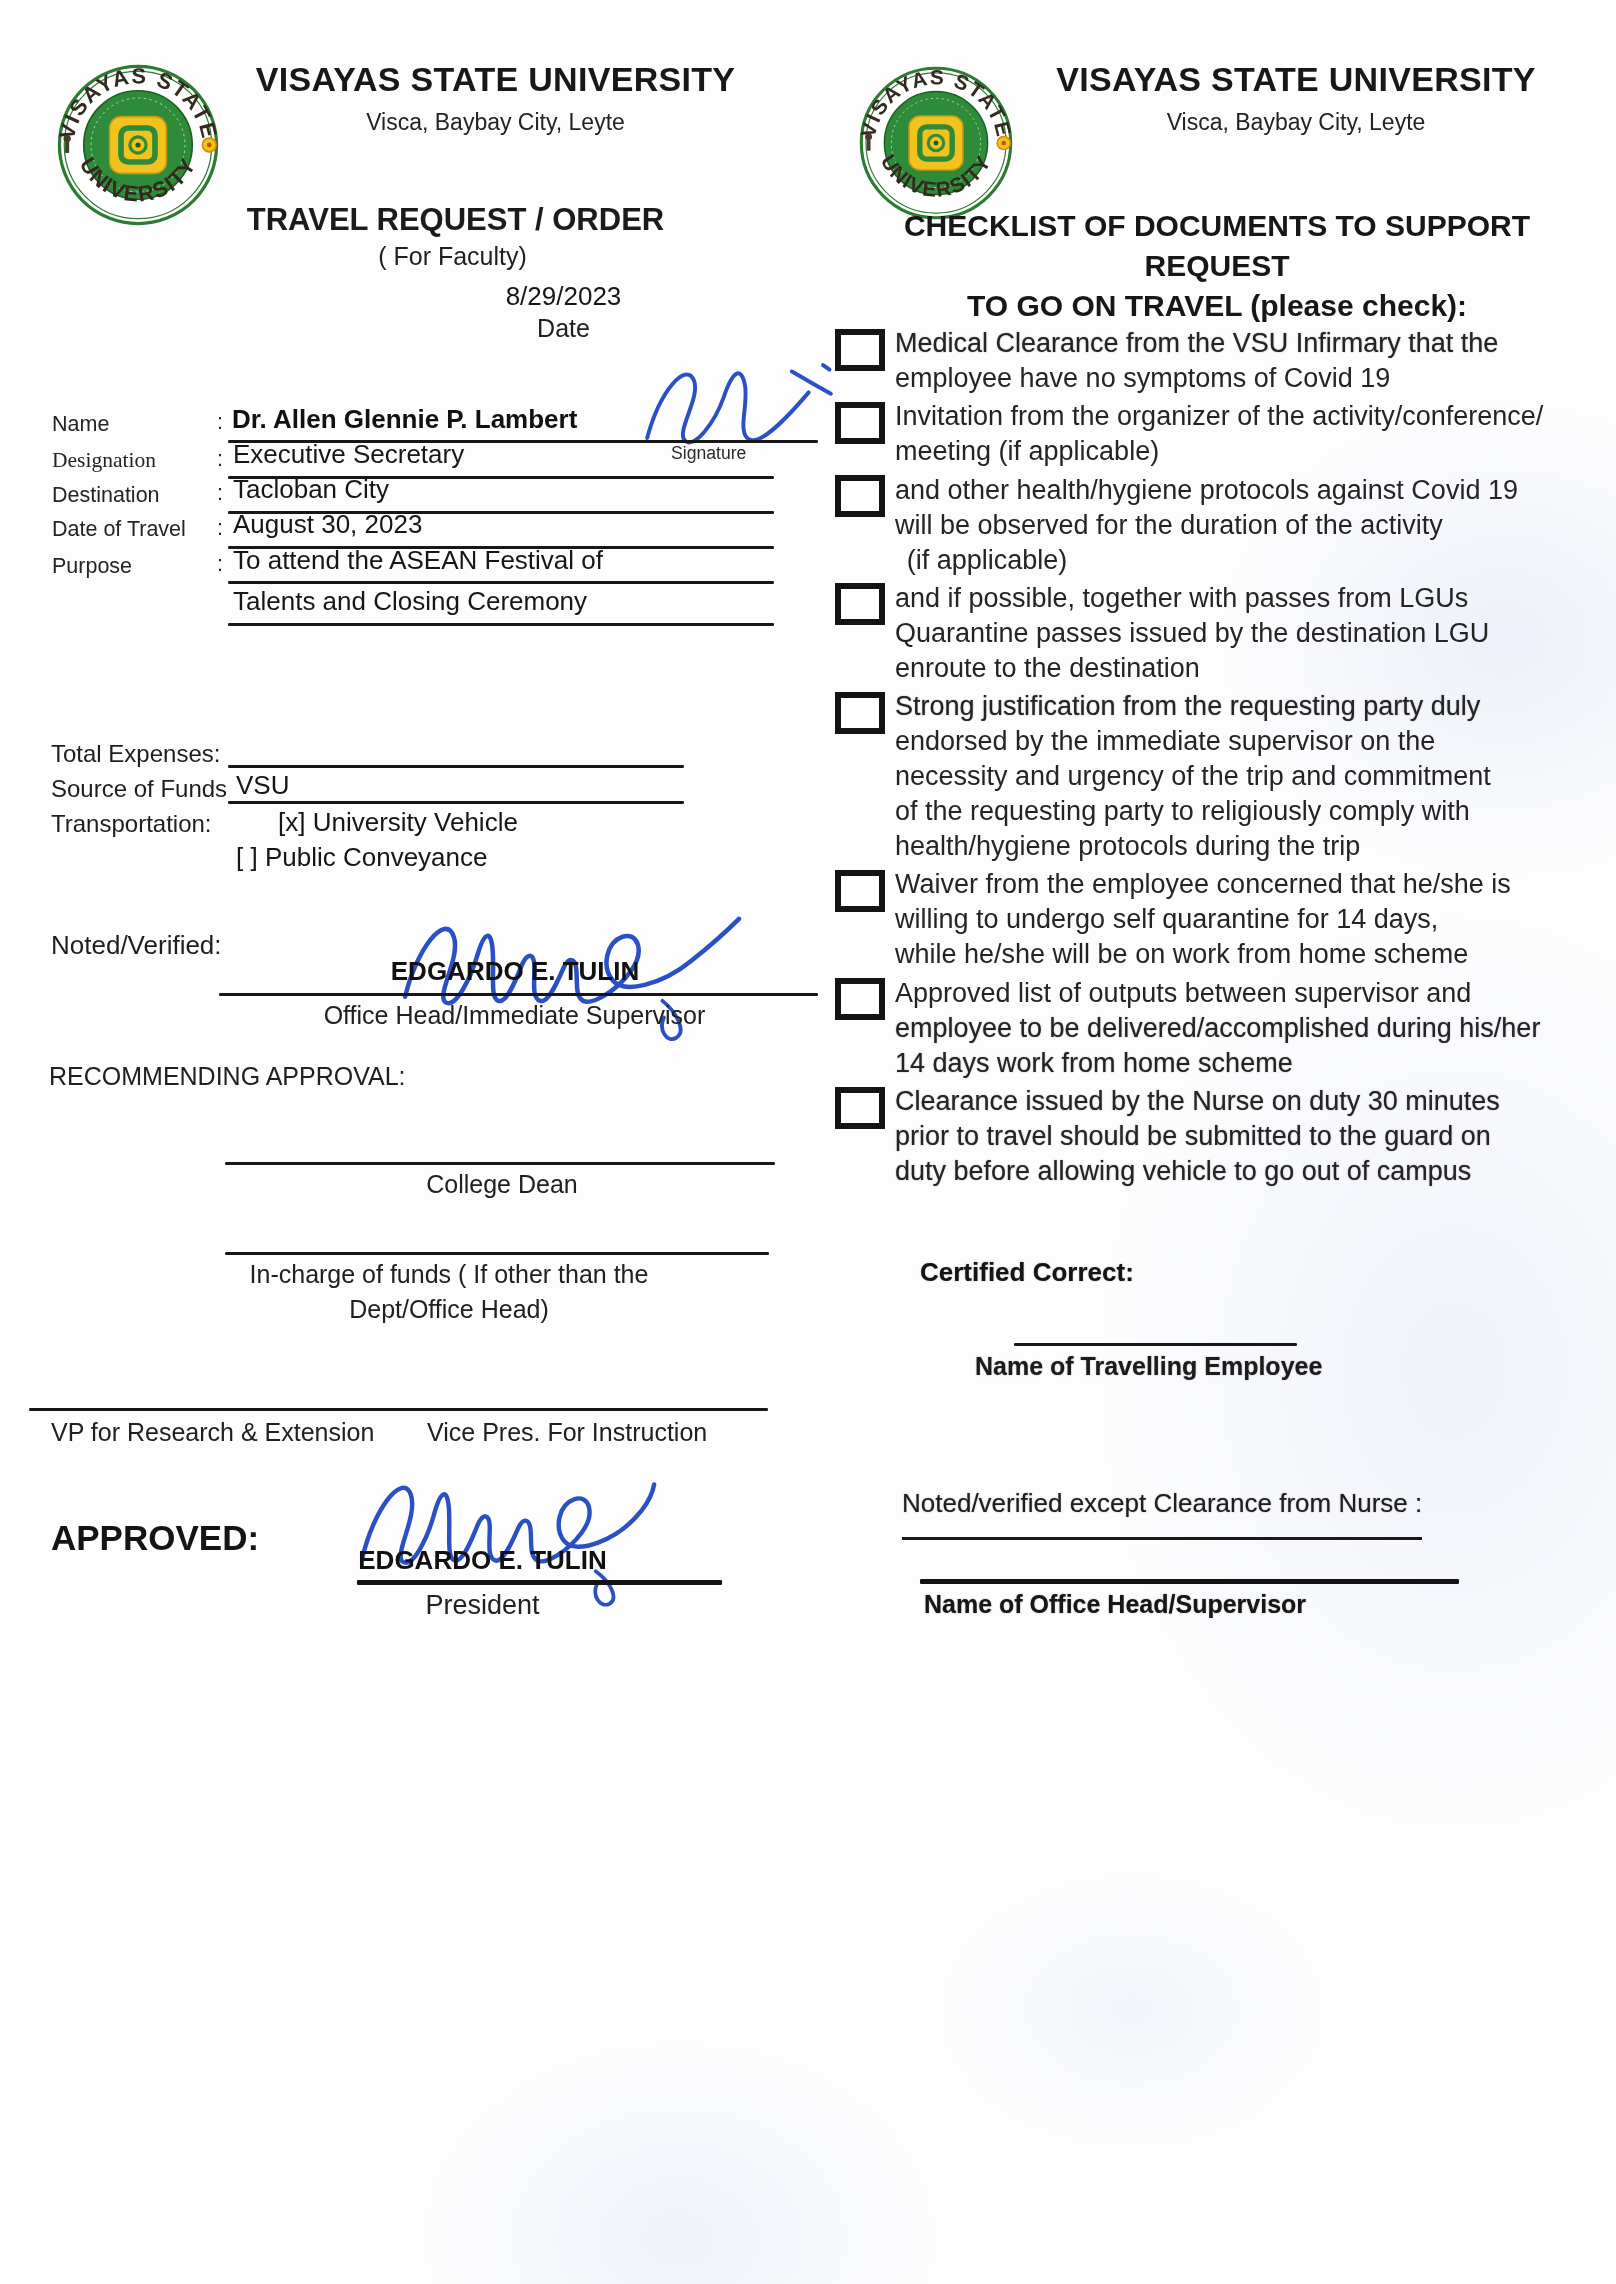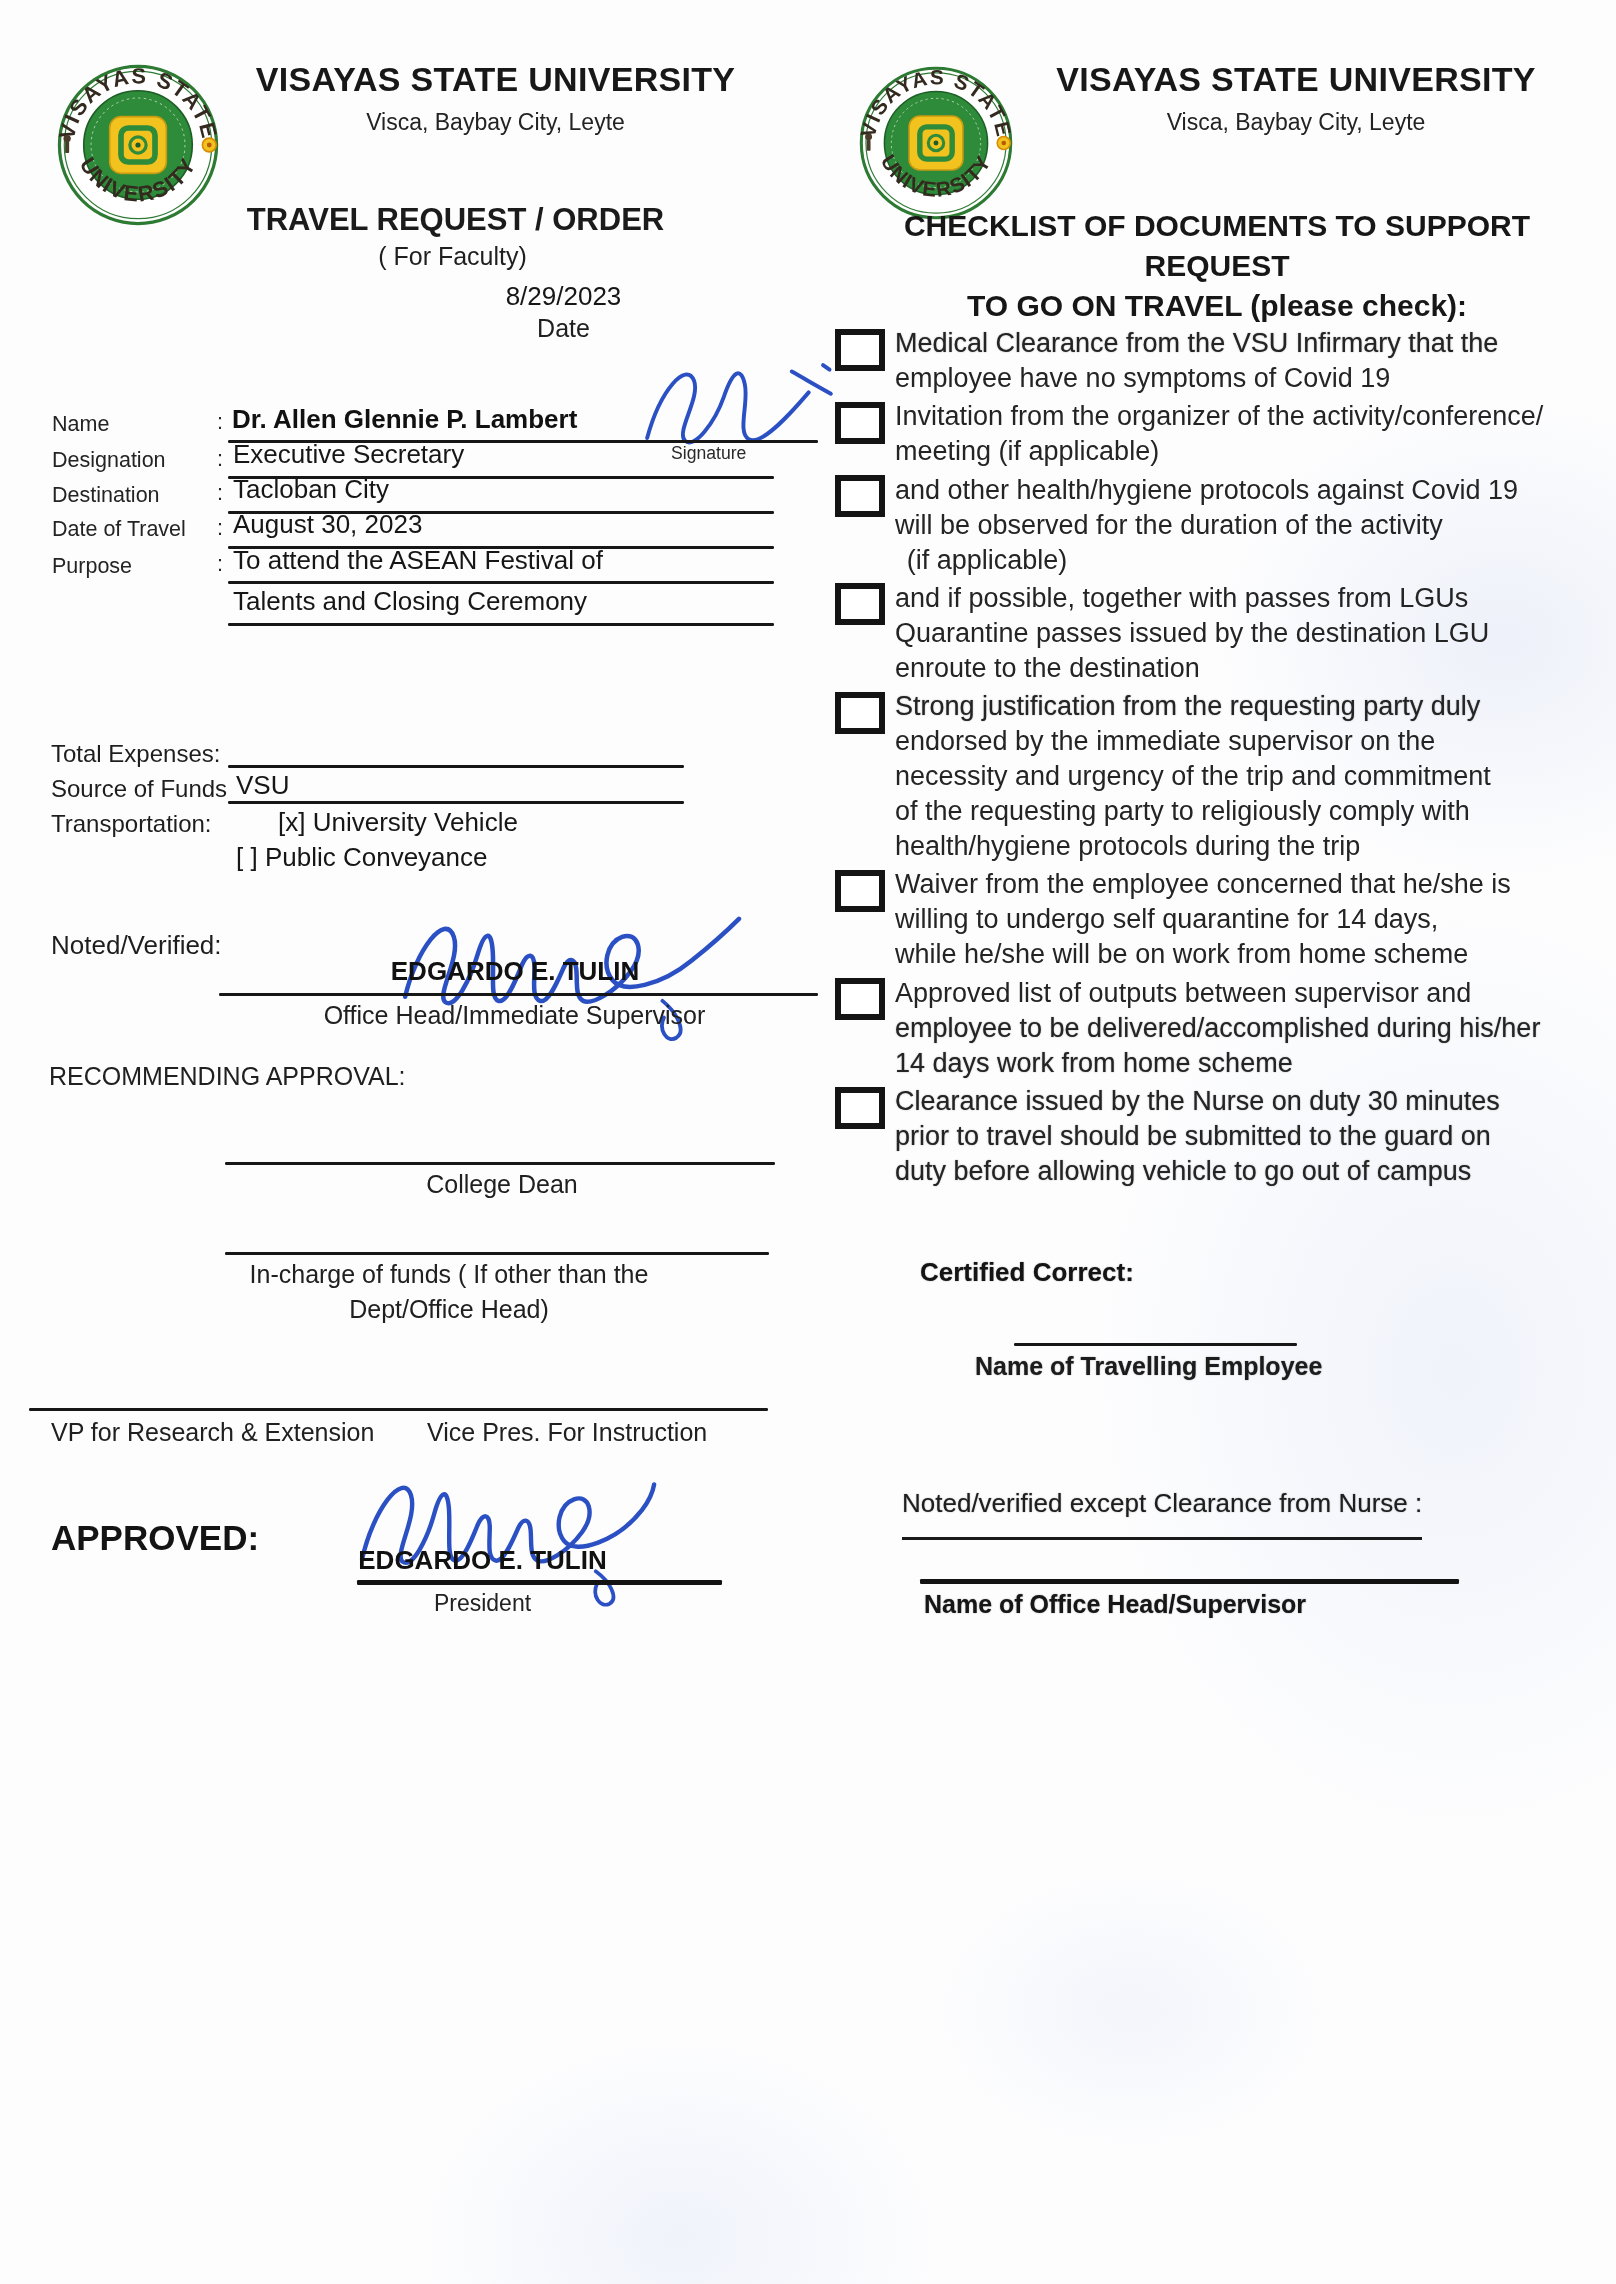--- a/index.html
+++ b/index.html
@@ -88,21 +88,21 @@
     <path class="ink" stroke-width="6" d="M236,30 C254,40 274,52 296,64"></path>
     <path class="ink" stroke-width="6" d="M284,20 l10,7"></path>
   </svg>
   <div class="abs sig-label" style="left:671px;top:443px;">Signature</div>
 
   <div class="abs lbl" style="left:52px;top:412px;">Name</div>
   <div class="abs lblc" style="left:217px;top:410px;">:</div>
   <div class="abs valb" style="left:232px;top:404px;">Dr. Allen Glennie P. Lambert</div>
   <div class="uline" style="left:228px;top:440px;width:590px;"></div>
 
-  <div class="abs lbl" style="left:52px;top:448px;">Designation</div>
+  <div class="abs lbl" style="left:52px;top:448px;font-family:Liberation Serif, serif;">Designation</div>
   <div class="abs lblc" style="left:217px;top:447px;">:</div>
   <div class="abs val" style="left:233px;top:439px;">Executive Secretary</div>
   <div class="uline" style="left:228px;top:476px;width:546px;"></div>
 
   <div class="abs lbl" style="left:52px;top:483px;">Destination</div>
   <div class="abs lblc" style="left:217px;top:481px;">:</div>
   <div class="abs val" style="left:233px;top:474px;">Tacloban City</div>
   <div class="uline" style="left:228px;top:511px;width:546px;"></div>
 
   <div class="abs lbl" style="left:52px;top:517px;">Date of Travel</div>
@@ -156,21 +156,21 @@
   <div class="abs cap" style="left:51px;top:1418px;">VP for Research &amp; Extension</div>
   <div class="abs cap" style="left:427px;top:1418px;">Vice Pres. For Instruction</div>
 
   <div class="abs secb" style="left:51px;top:1518px;font-size:35px;">APPROVED:</div>
   <svg class="abs" style="left:339px;top:1445px;" width="326" height="163" viewBox="0 0 460 240">
     <path class="ink" stroke-width="6.5" d="M24,168 C40,96 84,38 96,74 C106,106 70,162 84,172 C98,182 120,138 130,102 C140,66 150,62 152,96 C154,130 148,166 160,170 C172,174 186,138 194,118 C202,100 212,100 212,122 C212,142 208,166 220,170 C232,174 246,140 254,122 C261,107 270,108 272,124 C274,142 270,164 282,170 C294,176 326,158 348,128 C368,100 358,72 336,80 C314,88 306,122 322,142 C338,162 400,142 436,96 C446,83 452,70 454,58"></path>
     <path class="ink" stroke-width="5.5" d="M368,186 C390,202 402,226 388,234 C374,240 362,222 370,204"></path>
   </svg>
   <div class="abs ctr valb" style="left:261px;top:1545px;width:443px;">EDGARDO E. TULIN</div>
   <div class="uline2" style="left:357px;top:1580px;width:365px;height:4.6px;"></div>
-  <div class="abs ctr" style="left:287px;top:1590px;width:391px;font-size:23px;color:#222;">President</div>
+  <div class="abs ctr" style="left:287px;top:1590px;width:391px;font-size:27px;color:#222;">President</div>
 
   <div class="abs" style="left:859px;top:65px;width:154px;height:156px;">
     <svg width="154" height="156" viewBox="0 0 200 200">
       <ellipse cx="100" cy="100" rx="97" ry="97" fill="#ffffff" stroke="#2d7a33" stroke-width="4"></ellipse>
       <ellipse cx="100" cy="100" rx="91" ry="91" fill="none" stroke="#2d7a33" stroke-width="1.5"></ellipse>
       <circle cx="100" cy="100" r="67" fill="#2e8b3a" stroke="#1d5e26" stroke-width="2"></circle>
       <circle cx="100" cy="100" r="58" fill="none" stroke="#cfe3c8" stroke-width="1" stroke-dasharray="3 4"></circle>
       <defs>
         <path id="arcTopR" d="M 20,104 A 80,80 0 0 1 180,104"></path>
         <path id="arcBotR" d="M 24,112 A 79,79 0 0 0 176,112"></path>

